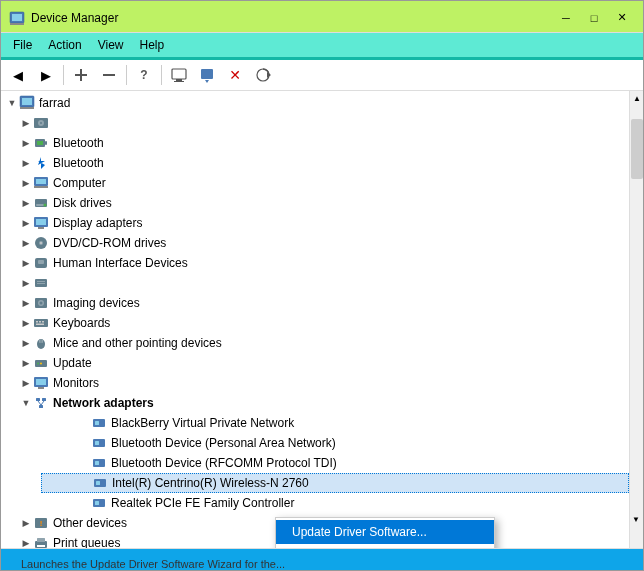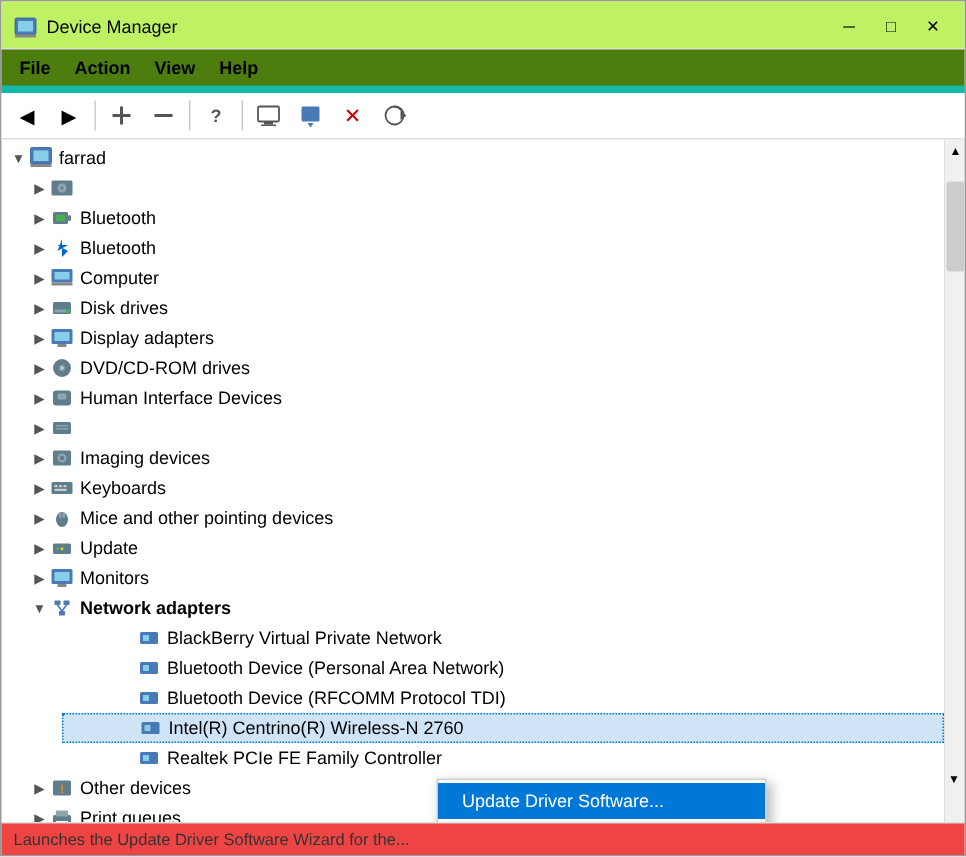--- a/index.html
+++ b/index.html
@@ -53,23 +53,22 @@
       cursor: pointer;
       font-size: 11px;
       display: flex;
       align-items: center;
       justify-content: center;
     }
     .menu-bar {
       display: flex;
       gap: 0;
       padding: 2px 4px;
-      border-bottom: 5px solid #14b8a6;
-      background: #4d7c0f;
-      font-weight: bold;
+      border-bottom: 3px solid #14b8a6;
+      background: #5eead4;
     }
     .menu-item {
       padding: 3px 8px;
       cursor: pointer;
       font-size: 12px;
     }
     .toolbar {
       display: flex;
       align-items: center;
       padding: 3px 4px;
@@ -145,45 +144,45 @@
     .indent-1 { padding-left: 18px; }
     .indent-2 { padding-left: 36px; margin-left: 40px; }
     
     .icon-computer { color: #4a7ab5; }
     .icon-bluetooth { color: #0066cc; }
     .icon-network { color: #4a7ab5; }
     
     .context-menu {
       position: absolute;
       top: 426px;
-      left: 290px;
+      left: 274px;
       width: 220px;
       background: #fff;
       border: 1px solid #ccc;
       box-shadow: 3px 3px 8px rgba(0,0,0,0.3);
       z-index: 100;
       padding: 2px 0;
     }
     .ctx-item {
       padding: 5px 16px;
       cursor: pointer;
       font-size: 12px;
       white-space: nowrap;
     }
     .ctx-item.highlighted {
       background: #0078d7;
       color: #fff;
     }
     .status-bar {
       height: 22px;
-      background: #ef4444;
+      background: #0ea5e9;
       border-top: 1px solid #ddd;
       display: flex;
-      align-items: center;
-      padding: 0 8px;
+      align-items: flex-end;
+      padding: 0 20px;
       font-size: 11px;
       color: #333;
     }
     
     .scrollbar-thumb {
       width: 12px;
       height: 60px;
       background: #cdcdcd;
       margin: 14px auto 0;
       border-radius: 2px;

